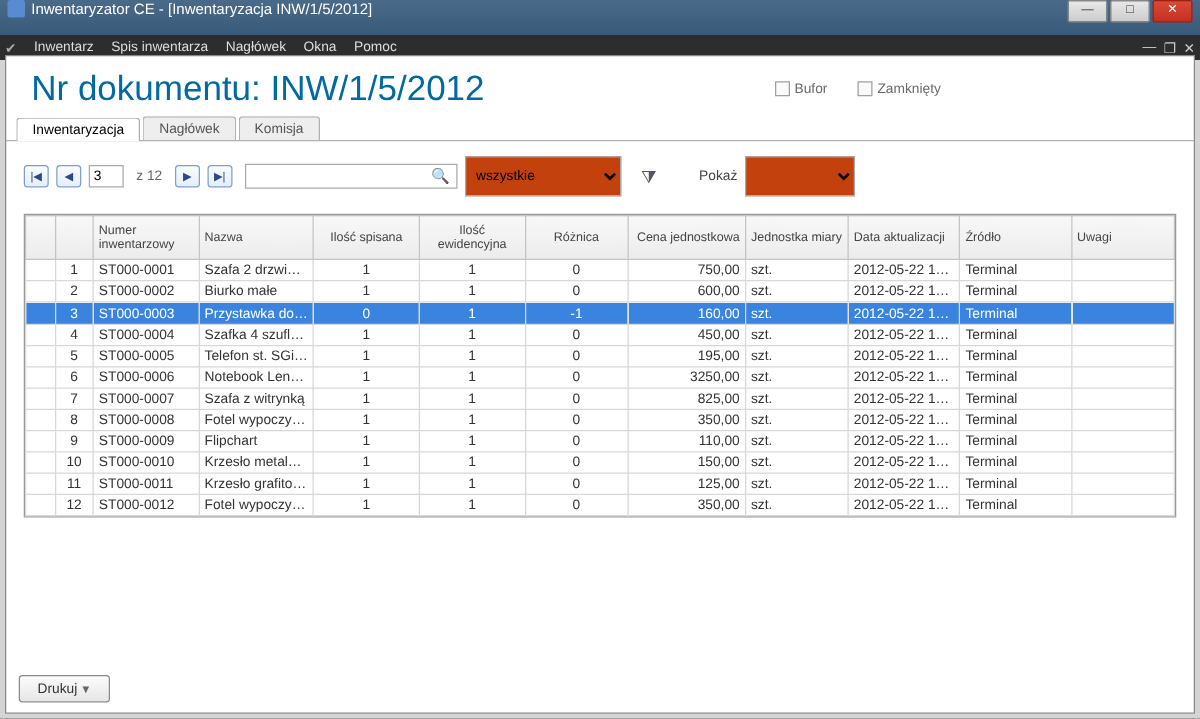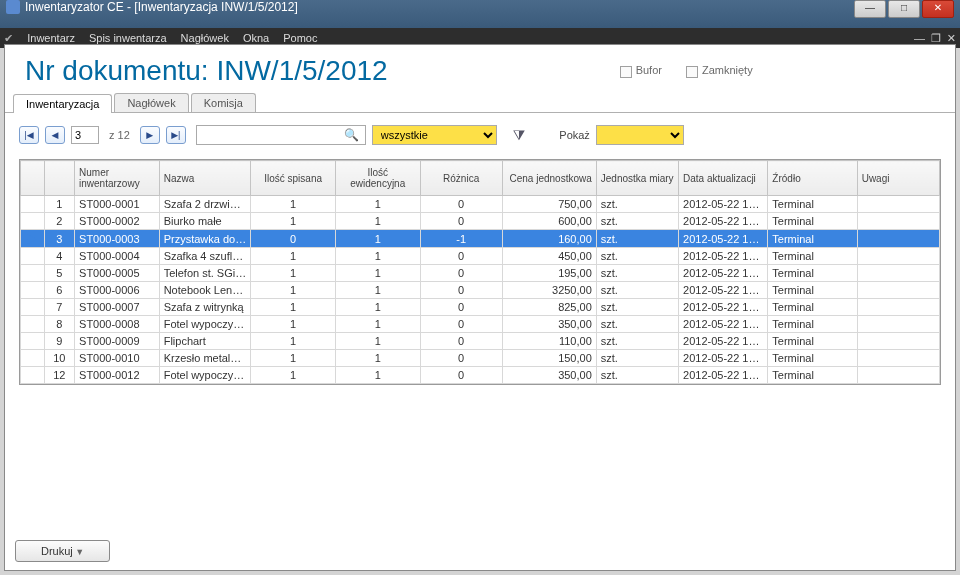--- a/index.html
+++ b/index.html
@@ -24,35 +24,35 @@
 .tab { padding: 3px 12px; border: 1px solid #b0b0b0; border-bottom: none; background: #eee; font-size: 11px; cursor: pointer; margin-right: 2px; border-radius: 3px 3px 0 0; color:#555;}
 .tab.active { background: #fff; color: #000; position: relative; top: 1px; }
 .tab-body { padding: 12px 14px; }
 .nav-row { display: flex; align-items: center; gap: 6px; margin-bottom: 14px; }
 .nav-btn { width: 20px; height: 18px; border: 1px solid #7a9ecf; background: linear-gradient(#fafcff,#e4eefb); border-radius: 3px; font-size: 9px; text-align: center; line-height: 16px; cursor: pointer; color:#2a4a8a; }
 .nav-input { width: 28px; height: 18px; border: 1px solid #aaa; font-size: 11px; padding: 0 3px; }
 .nav-z { font-size: 11px; color: #666; padding: 0 4px;}
 .search-input { flex: 0 0 170px; height: 20px; border: 1px solid #aaa; padding: 0 22px 0 4px; font-size: 11px; position:relative; }
 .search-wrap { position: relative; margin-left:4px;}
 .search-wrap .srch-icon { position:absolute; right:6px; top:3px; font-size:12px; color:#777; pointer-events:none;}
-.combo { height: 20px; border: 1px solid #aaa; padding: 0 4px; font-size: 11px; background:#fde047; }
+.combo { height: 32px; border: 1px solid #aaa; padding: 0 4px; font-size: 11px; background:#c2410c; }
 .combo.type { width: 125px; }
 .funnel { font-size: 14px; color: #556; margin: 0 10px; cursor:pointer; }
 .pokaz-lbl { font-size: 11px; color: #444; margin-left: 18px; }
 .combo.pokaz { width: 88px; }
 .grid-wrap { border: 1px solid #9a9a9a; }
 .grid { width: 100%; border-collapse: collapse; table-layout: fixed; }
 .grid th { background: linear-gradient(#f8f8f8,#ececec); border: 1px solid #c4c4c4; font-weight: normal; font-size: 10px; color: #444; padding: 6px 4px; text-align: left; height: 28px; }
 .grid td { border: 1px solid #d8d8d8; padding: 2px 4px; font-size: 11px; color: #333; height: 17px; white-space: nowrap; overflow: hidden; text-overflow: ellipsis;}
 .grid tr.sel td { background: #3a84e0; color: #fff; }
 .grid td.num, .grid th.num { text-align: right; }
 .grid td.ctr, .grid th.ctr { text-align: center; }
 .row-marker-ptr { color: #3a84e0; font-weight:bold; }
 .footer { position: absolute; bottom: 8px; left: 10px; right: 10px; display: flex; align-items: center; }
-.btn { height: 22px; padding: 0 25px; border: 1px solid #8a8a8a; background: linear-gradient(#fcfcfc,#e6e6e6); border-radius: 3px; font-size: 11px; color: #333; cursor: pointer; }
+.btn { height: 22px; padding: 0 14px; border: 1px solid #8a8a8a; background: linear-gradient(#fcfcfc,#e6e6e6); border-radius: 3px; font-size: 11px; color: #333; cursor: pointer; }
 .btn.disabled { color: #aaa; cursor: default; }
 .btn.split::after { content: " ▼"; font-size: 9px; color: #666; }
 .footer-right { margin-left: auto; display: flex; gap: 10px; }
 </style>
 </head>
 <body>
 
 <div class="outer-frame">
   <div class="titlebar">
     <span class="titlebar-icon"></span>
@@ -284,20 +284,34 @@
                 <td class="ctr">1</td>
                 <td class="ctr">0</td>
                 <td class="num">150,00</td>
                 <td>szt.</td>
                 <td>2012-05-22 12:29</td>
                 <td>Terminal</td>
                 <td></td>
               </tr>
               <tr>
                 <td class="ctr"></td>
+                <td class="ctr">11</td>
+                <td>ST000-0011</td>
+                <td>Krzesło grafitowe</td>
+                <td class="ctr">1</td>
+                <td class="ctr">1</td>
+                <td class="ctr">0</td>
+                <td class="num">125,00</td>
+                <td>szt.</td>
+                <td>2012-05-22 12:29</td>
+                <td>Terminal</td>
+                <td></td>
+              </tr>
+              <tr>
+                <td class="ctr"></td>
                 <td class="ctr">12</td>
                 <td>ST000-0012</td>
                 <td>Fotel wypoczynk...</td>
                 <td class="ctr">1</td>
                 <td class="ctr">1</td>
                 <td class="ctr">0</td>
                 <td class="num">350,00</td>
                 <td>szt.</td>
                 <td>2012-05-22 12:29</td>
                 <td>Terminal</td>

